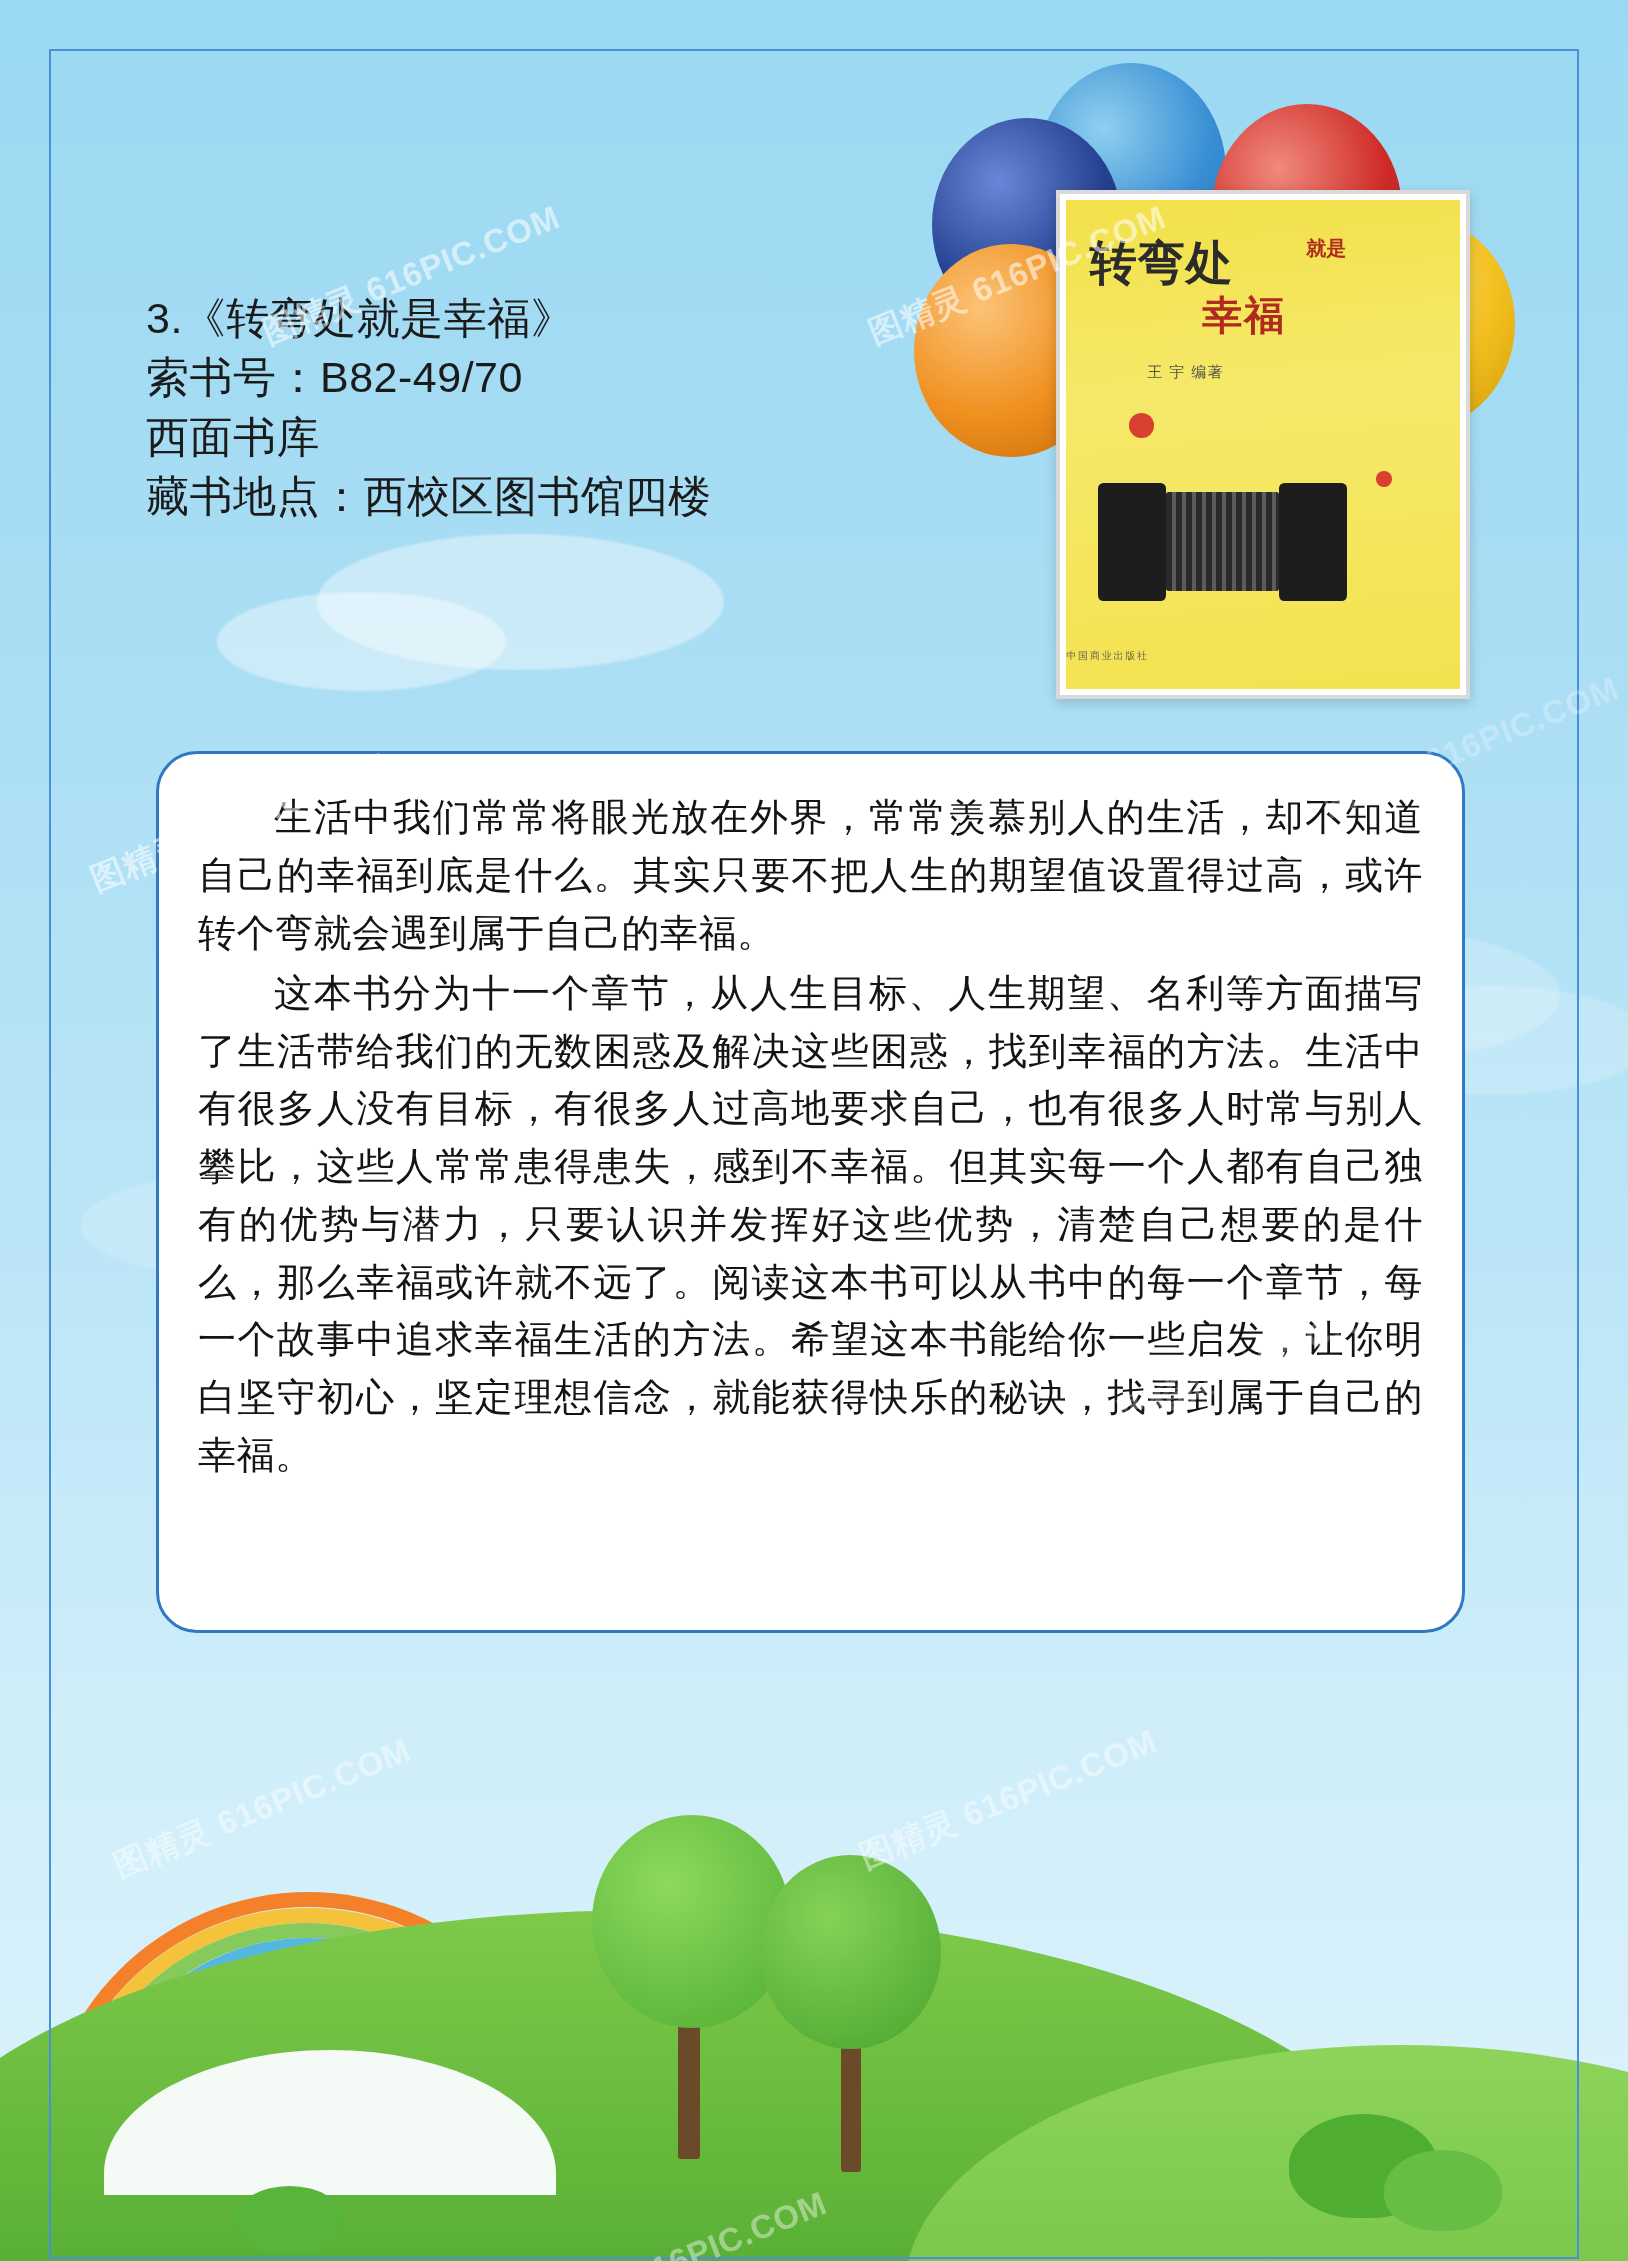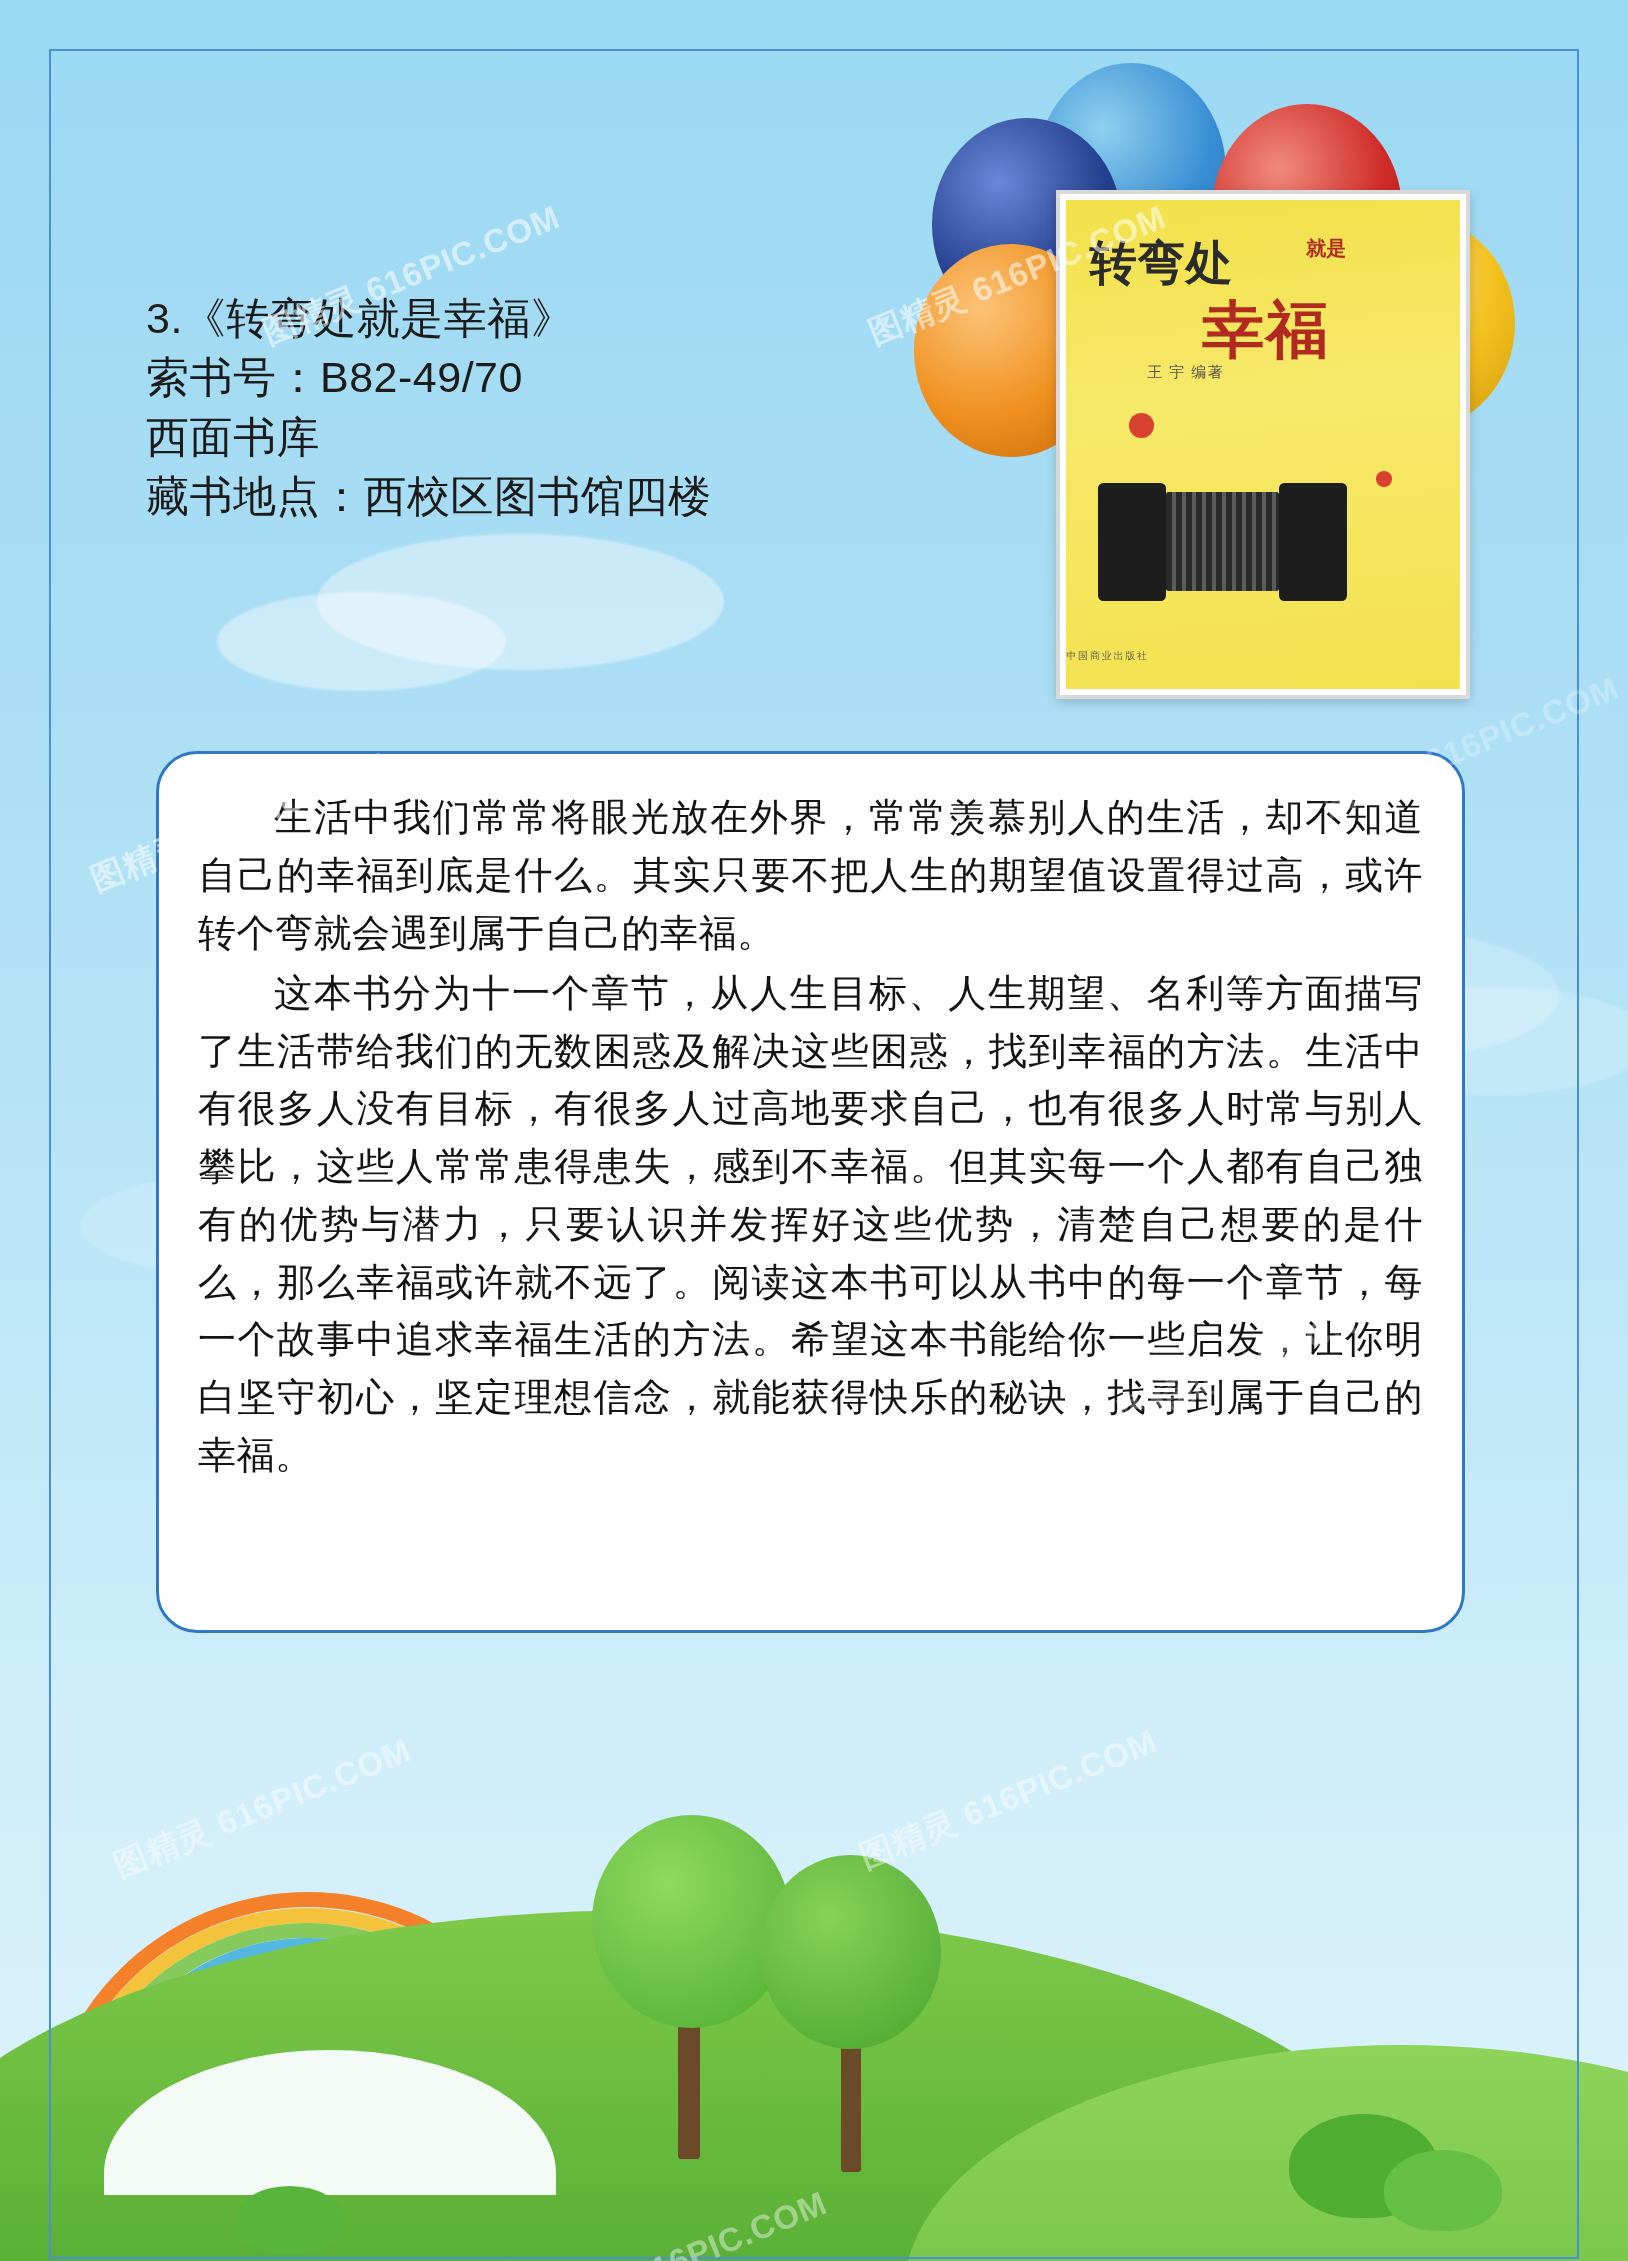--- a/index.html
+++ b/index.html
@@ -105,21 +105,21 @@
     left: 240px;
     top: 35px;
     font-size: 20px;
     color: #b02a1f;
     font-weight: bold;
   }
   .book-title-2 {
     position: absolute;
     left: 136px;
     top: 88px;
-    font-size: 62px;
+    font-size: 40px;
     font-weight: bold;
     color: #b02a1f;
     letter-spacing: 1.8px;
   }
   .book-author {
     position: absolute;
     left: 81px;
     top: 163px;
     font-size: 15px;
     color: #56544a;

